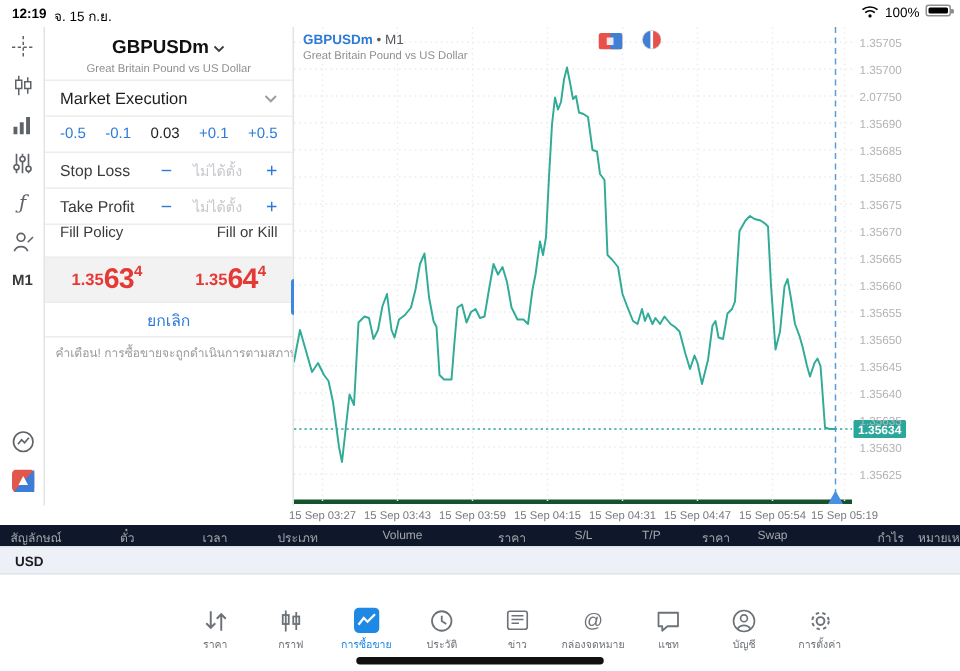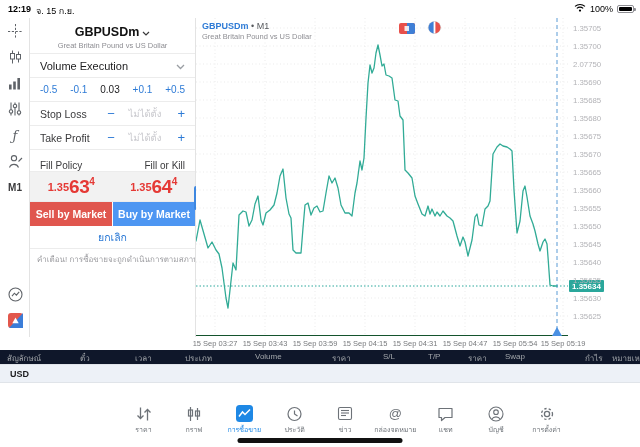--- a/index.html
+++ b/index.html
@@ -5,21 +5,21 @@
   * { margin:0; padding:0; box-sizing:border-box; }
   html,body { width:640px; height:447px; }
   body { font-family:"Liberation Sans","DejaVu Sans",sans-serif; background:#fff; color:#222;
          -webkit-font-smoothing:antialiased; overflow:hidden; position:relative; }
   .abs { position:absolute; }
 
   
   #status-bar { left:0; top:0; width:640px; height:18px; background:#fff; font-size:9px; }
   #status-time { left:8px; top:4px; font-weight:bold; color:#000; }
   #status-date { left:36px; top:4px; color:#000; }
-  #status-right { right:6px; top:3px; display:flex; align-items:center; gap:4px; }
+  #status-right { right:6px; top:3px; display:flex; align-items:flex-start; gap:4px; }
   #battery { width:17px; height:8px; border:1px solid #8e8e93; border-radius:2px; position:relative; }
   #battery .fill { position:absolute; left:1px; top:1px; bottom:1px; width:13px; background:#000; border-radius:1px; }
   #battery .nub { position:absolute; right:-3px; top:2px; width:2px; height:3px; background:#8e8e93; border-radius:0 1px 1px 0; }
 
   
   #left-rail { left:0; top:18px; width:30px; height:319px; background:#fff; border-right:1px solid #e3e3e3; }
   .rail-item { width:30px; height:26px; display:flex; align-items:center; justify-content:center; }
   #rail-tf { font-size:10px; font-weight:bold; color:#3a3a3c; }
   #rail-bottom { position:absolute; left:0; bottom:4px; width:30px; }
   .fn-glyph { font-family:"DejaVu Serif","Liberation Serif",serif; font-style:italic; font-size:13px; color:#5f6368; }
@@ -32,37 +32,37 @@
   #panel-subtitle { font-size:7.5px; color:#8e8e93; margin-top:1px; }
   #row-exec { height:24px; display:flex; align-items:center; justify-content:space-between; padding:0 10px; font-size:11px; color:#1c1c1e; }
   #row-steppers { height:24px; display:flex; align-items:center; justify-content:space-between; padding:0 10px; }
   .stepper { font-size:10px; color:#2e7bd6; }
   .stepper.mid { color:#1c1c1e; }
   .sltp-row { height:24px; display:flex; align-items:center; padding:0 10px; font-size:10.5px; color:#3a3a3c; }
   .sltp-row .lbl { flex:1; }
   .sltp-row .minus { color:#2e7bd6; font-size:13px; width:16px; text-align:center; }
   .sltp-row .notset { color:#c7c7cc; font-size:9.5px; width:52px; text-align:center; }
   .sltp-row .plus { color:#2e7bd6; font-size:13px; width:14px; text-align:right; }
-  #row-fill { height:22px; display:flex; align-items:flex-end; justify-content:space-between; padding:0 10px; font-size:10px; color:#3a3a3c; }
+  #row-fill { height:22px; display:flex; align-items:flex-start; justify-content:space-between; padding:0 10px; font-size:10px; color:#3a3a3c; }
   #row-prices { height:30px; background:#f2f2f2; display:flex; }
   .price-cell { flex:1; display:flex; align-items:center; justify-content:center; color:#e53935; font-weight:bold; }
   .price-cell .pfx { font-size:11px; }
   .price-cell .big { font-size:19px; letter-spacing:-0.5px; }
   .price-cell .pip { font-size:10px; vertical-align:top; position:relative; top:-5px; }
   #row-buttons { height:24px; display:flex; gap:1px; background:#fff; border-bottom:none; }
   .trade-btn { flex:1; color:#fff; font-size:10.5px; font-weight:bold; display:flex; align-items:center; justify-content:center; cursor:pointer; }
   #sell-btn { background:#e0564e; }
   #buy-btn { background:#4d96f2; }
   #row-cancel { height:22px; display:flex; align-items:center; justify-content:center; font-size:10.5px; color:#2e7bd6; border-bottom:none; }
   #row-warning { padding:4px 7px 0 7px; font-size:8px; color:#9a9a9e; border-top:1px solid #ececec; white-space:nowrap; overflow:hidden; }
 
   #panel-grip { left:194px; top:186px; width:4px; height:24px; background:#3d87e0; border-radius:2px; }
 
   
-  #chart-region { left:196px; top:18px; width:372px; height:318px; background:#fff; border-bottom:1px solid #14532d;text-decoration:underline; }
+  #chart-region { left:196px; top:18px; width:372px; height:318px; background:#fff; border-bottom:3px solid #14532d;text-decoration:underline; }
   #chart-svg { position:absolute; left:0; top:0; }
   #chart-title { left:6px; top:3px; font-size:9px; font-weight:bold; }
   #chart-title .sym { color:#2e7bd6; }
   #chart-title .tf { color:#55585c; font-weight:normal; }
   #chart-subtitle { left:6px; top:14px; font-size:7.5px; color:#8e8e93; }
 
   
   #price-axis { left:568px; top:18px; width:72px; height:318px; background:#fff; }
   .ytick { position:absolute; left:5px; font-size:7.8px; color:#b3b3b7; }
   #price-badge { position:absolute; left:1px; padding:1.5px 3px; background:#2aa79b; color:#fff; font-size:8px; font-weight:bold; border-radius:1px; }
@@ -193,21 +193,21 @@
   <div id="panel-header" class="prow">
     <span id="panel-symbol">
       <span>GBPUSDm</span>
       <span><svg width="8" height="5">
             <path d="M1 1l3 3 3-3" stroke="#3a3a3c" stroke-width="1.2" fill="none"></path>
           </svg></span>
     </span>
     <div id="panel-subtitle">Great Britain Pound vs US Dollar</div>
   </div>
   <div id="row-exec" class="prow">
-    <span>Volume Execution</span>
+    <span>Market Execution</span>
     <span><svg width="9" height="6">
           <path d="M1 1l3.5 3.5L8 1" stroke="#9a9ea3" stroke-width="1.3" fill="none"></path>
         </svg></span>
   </div>
   <div id="row-steppers" class="prow">
       <span class="stepper">-0.5</span>
       <span class="stepper">-0.1</span>
       <span class="stepper mid">0.03</span>
       <span class="stepper">+0.1</span>
       <span class="stepper">+0.5</span>
@@ -232,24 +232,20 @@
     <div class="price-cell">
       <span class="pfx">1.35</span>
         <span class="big">63</span>
         <span class="pip">4</span>
     </div>
     <div class="price-cell">
       <span class="pfx">1.35</span>
         <span class="big">64</span>
         <span class="pip">4</span>
     </div>
-  </div>
-  <div id="row-buttons" class="prow">
-    <div id="sell-btn" class="trade-btn">Sell by Market</div>
-    <div id="buy-btn" class="trade-btn">Buy by Market</div>
   </div>
   <div id="row-cancel" class="prow">ยกเลิก</div>
   <div id="row-warning">คำเตือน! การซื้อขายจะถูกดำเนินการตามสภาพตล...</div>
 </div>
 
 <div id="panel-grip" class="abs"></div>
 
 <div id="chart-region" class="abs">
   <svg id="chart-svg" width="372" height="318">
       <line x1="0" y1="10" x2="372" y2="10" stroke="#ebebeb" stroke-dasharray="1 2.5" stroke-width="1"></line>

